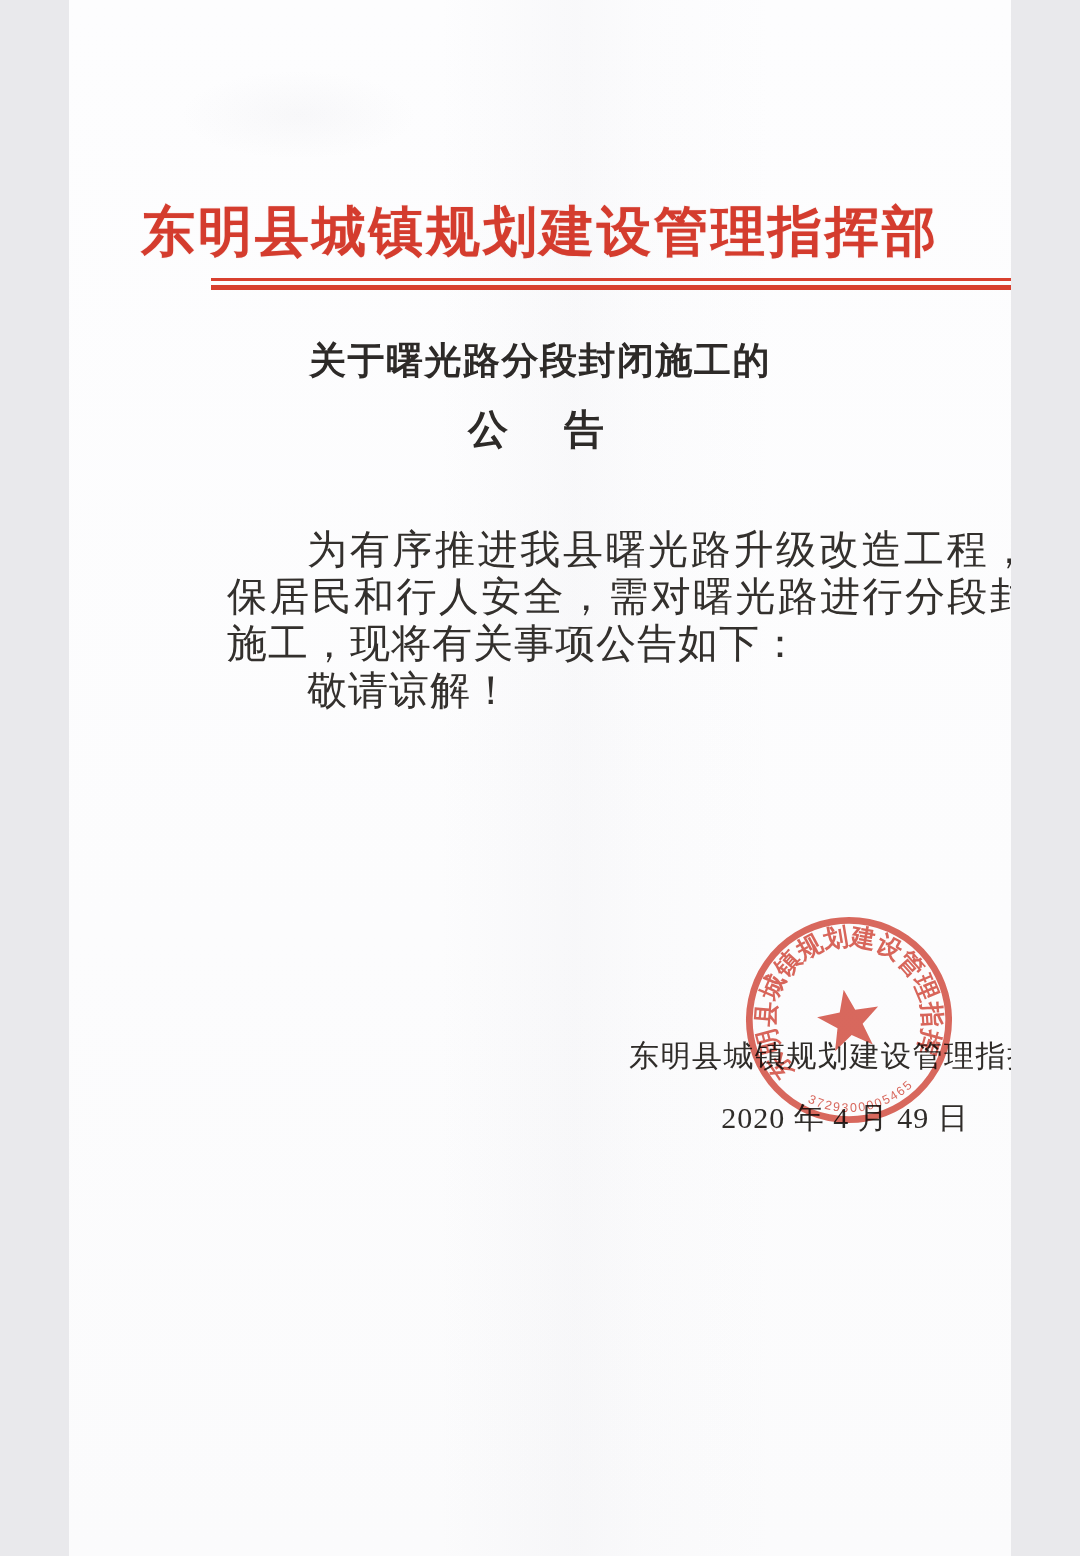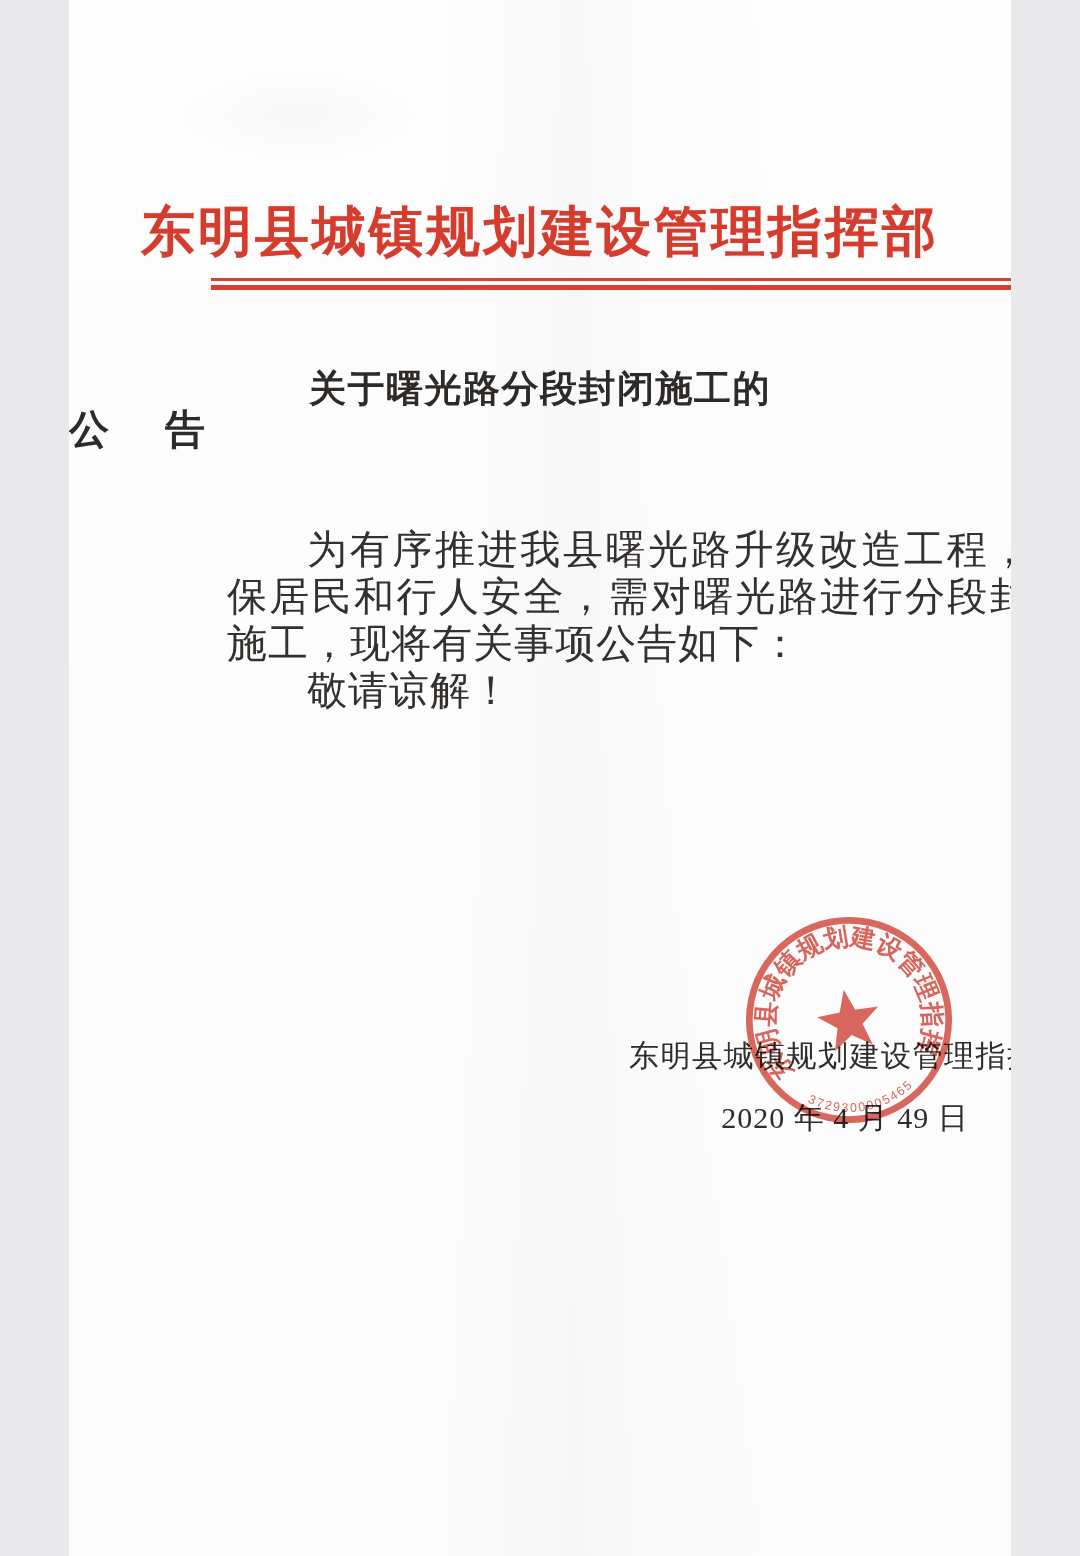--- a/index.html
+++ b/index.html
@@ -48,26 +48,26 @@
 
   .notice-title {
     position: absolute;
     top: 336px; left: 0; right: 0;
     text-align: center;
     font-size: 37px;
     font-weight: 700;
     letter-spacing: 1.5px;
     color: #2d2a28;
     white-space: nowrap;
-    margin-top: 28px;
   }
 
   .notice-subtitle {
     position: absolute;
     top: 402px; left: 0; right: 0;
+    text-align: center;
     font-size: 40px;
     font-weight: 700;
     letter-spacing: 8px;
     color: #2d2a28;
     white-space: nowrap;
   }
 
   .notice-body {
     position: absolute;
     top: 526px; left: 158px; width: 846px;

